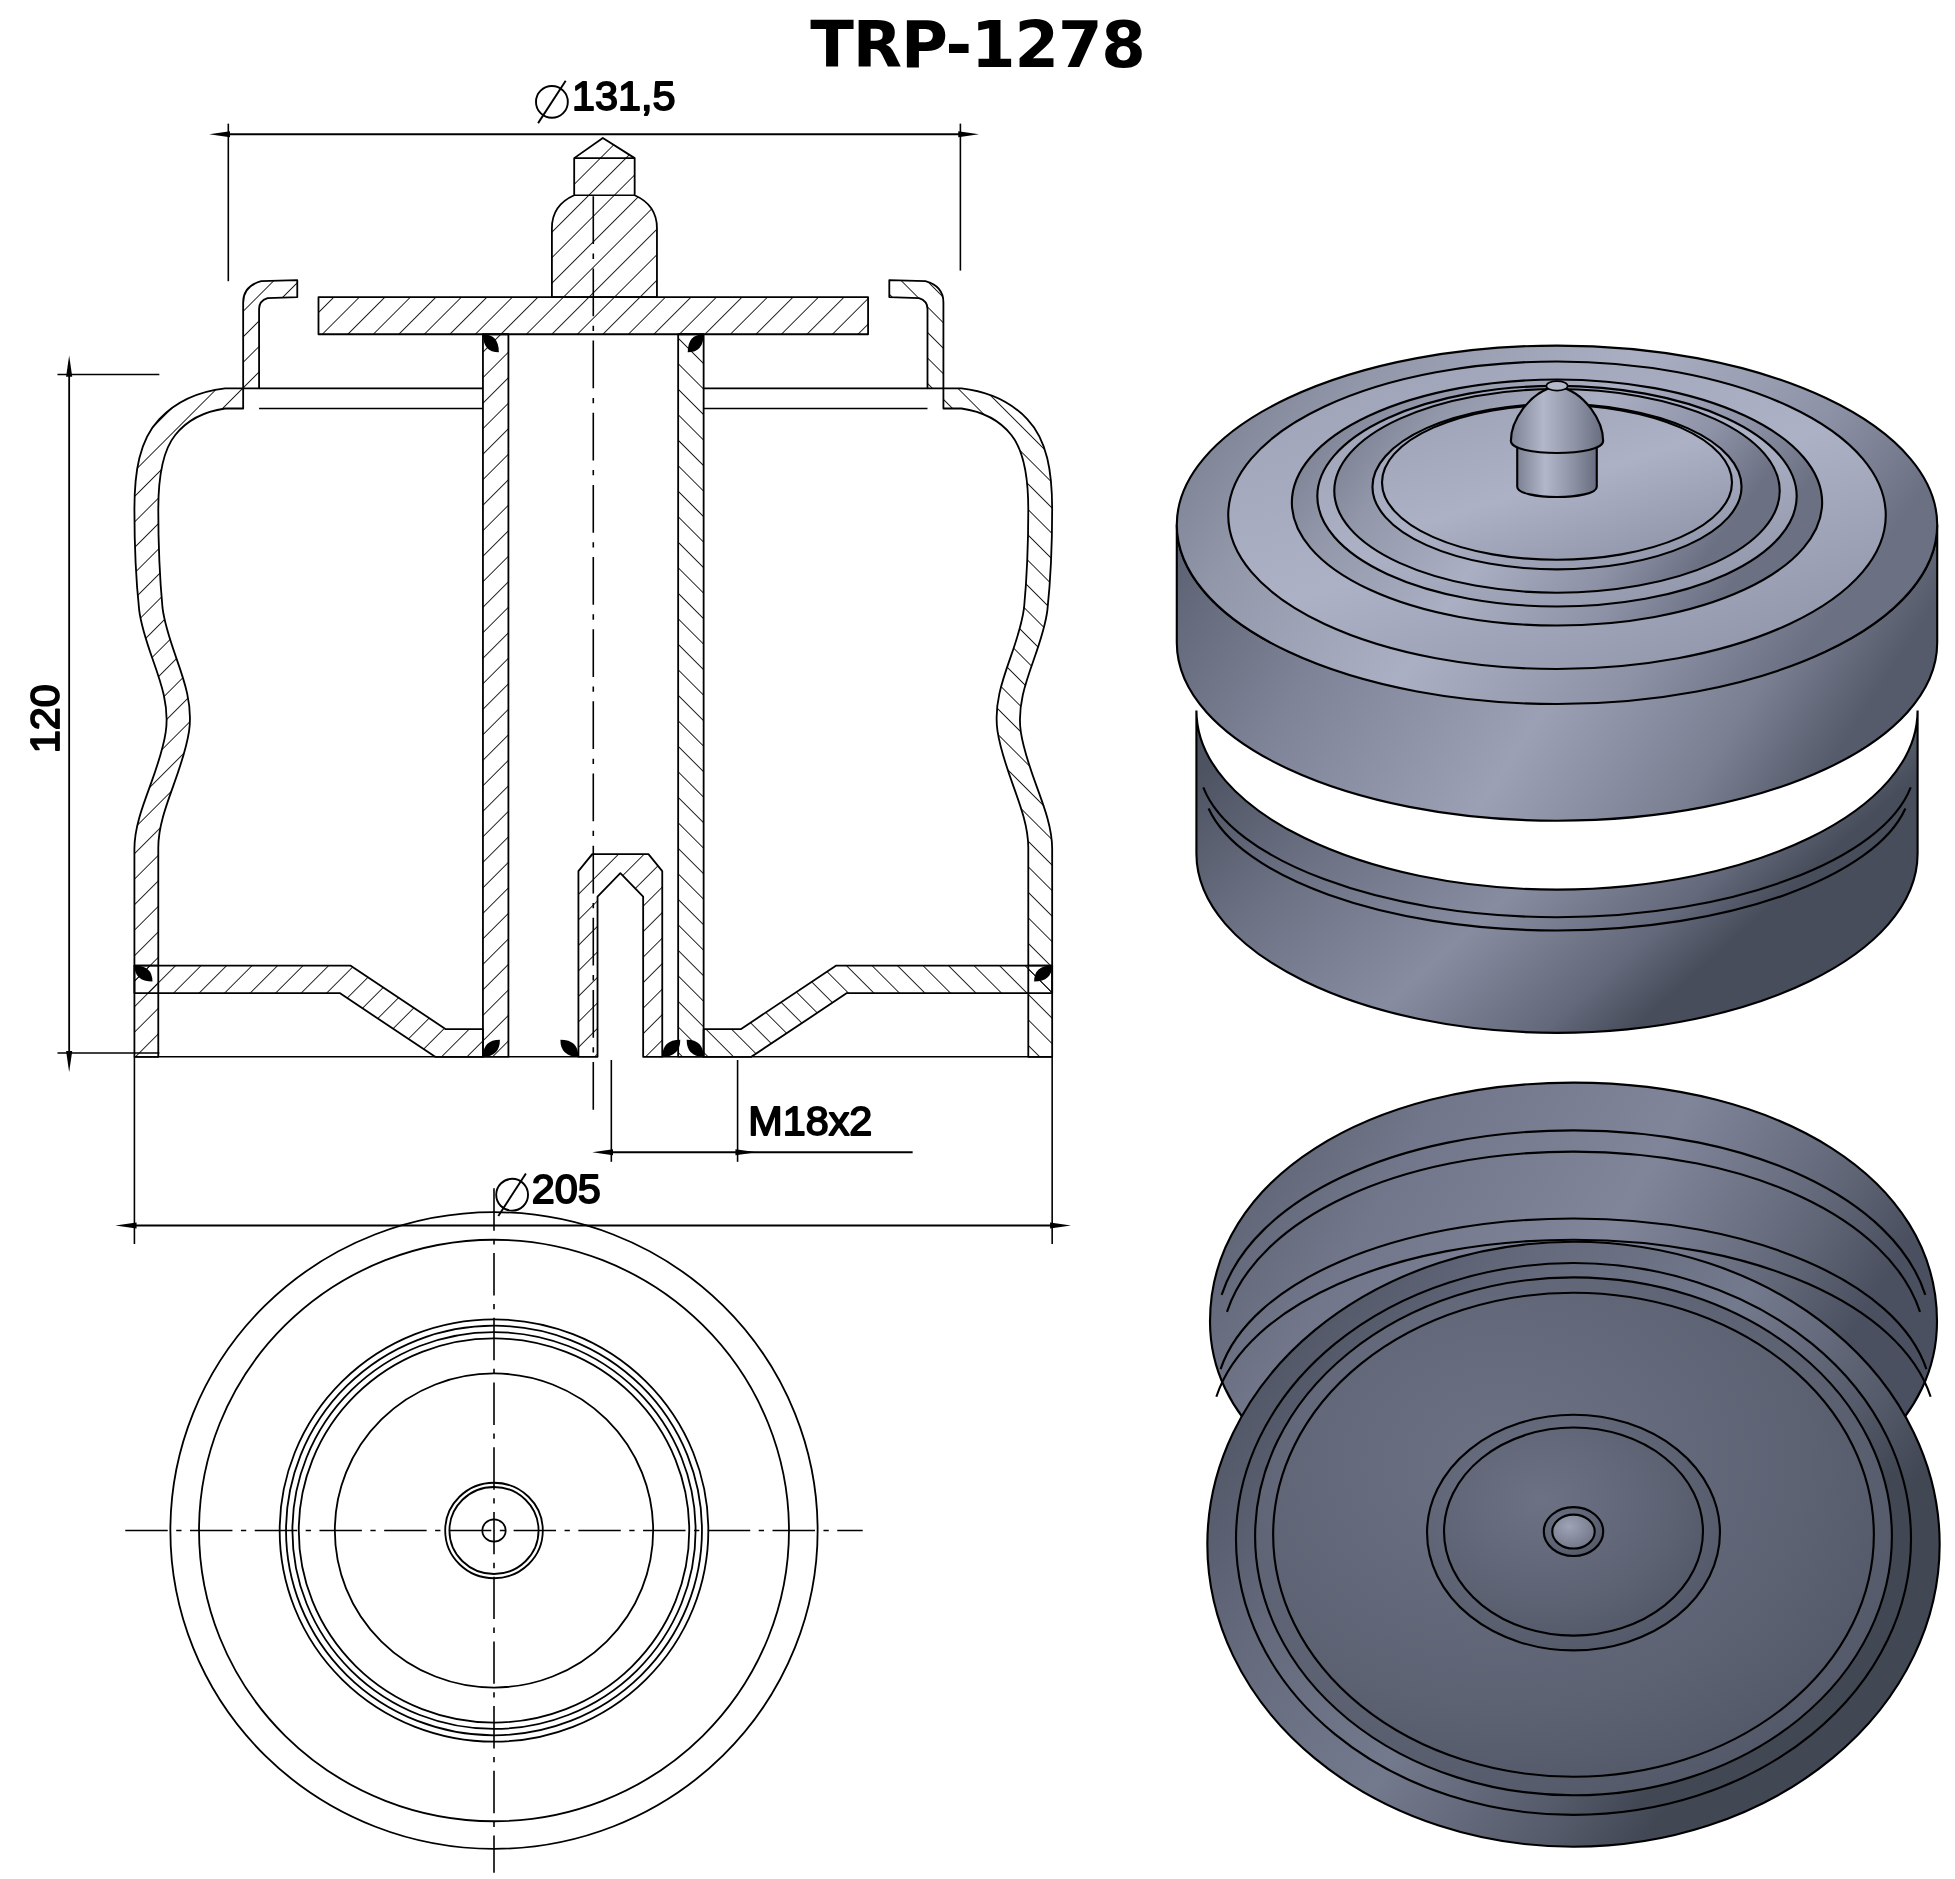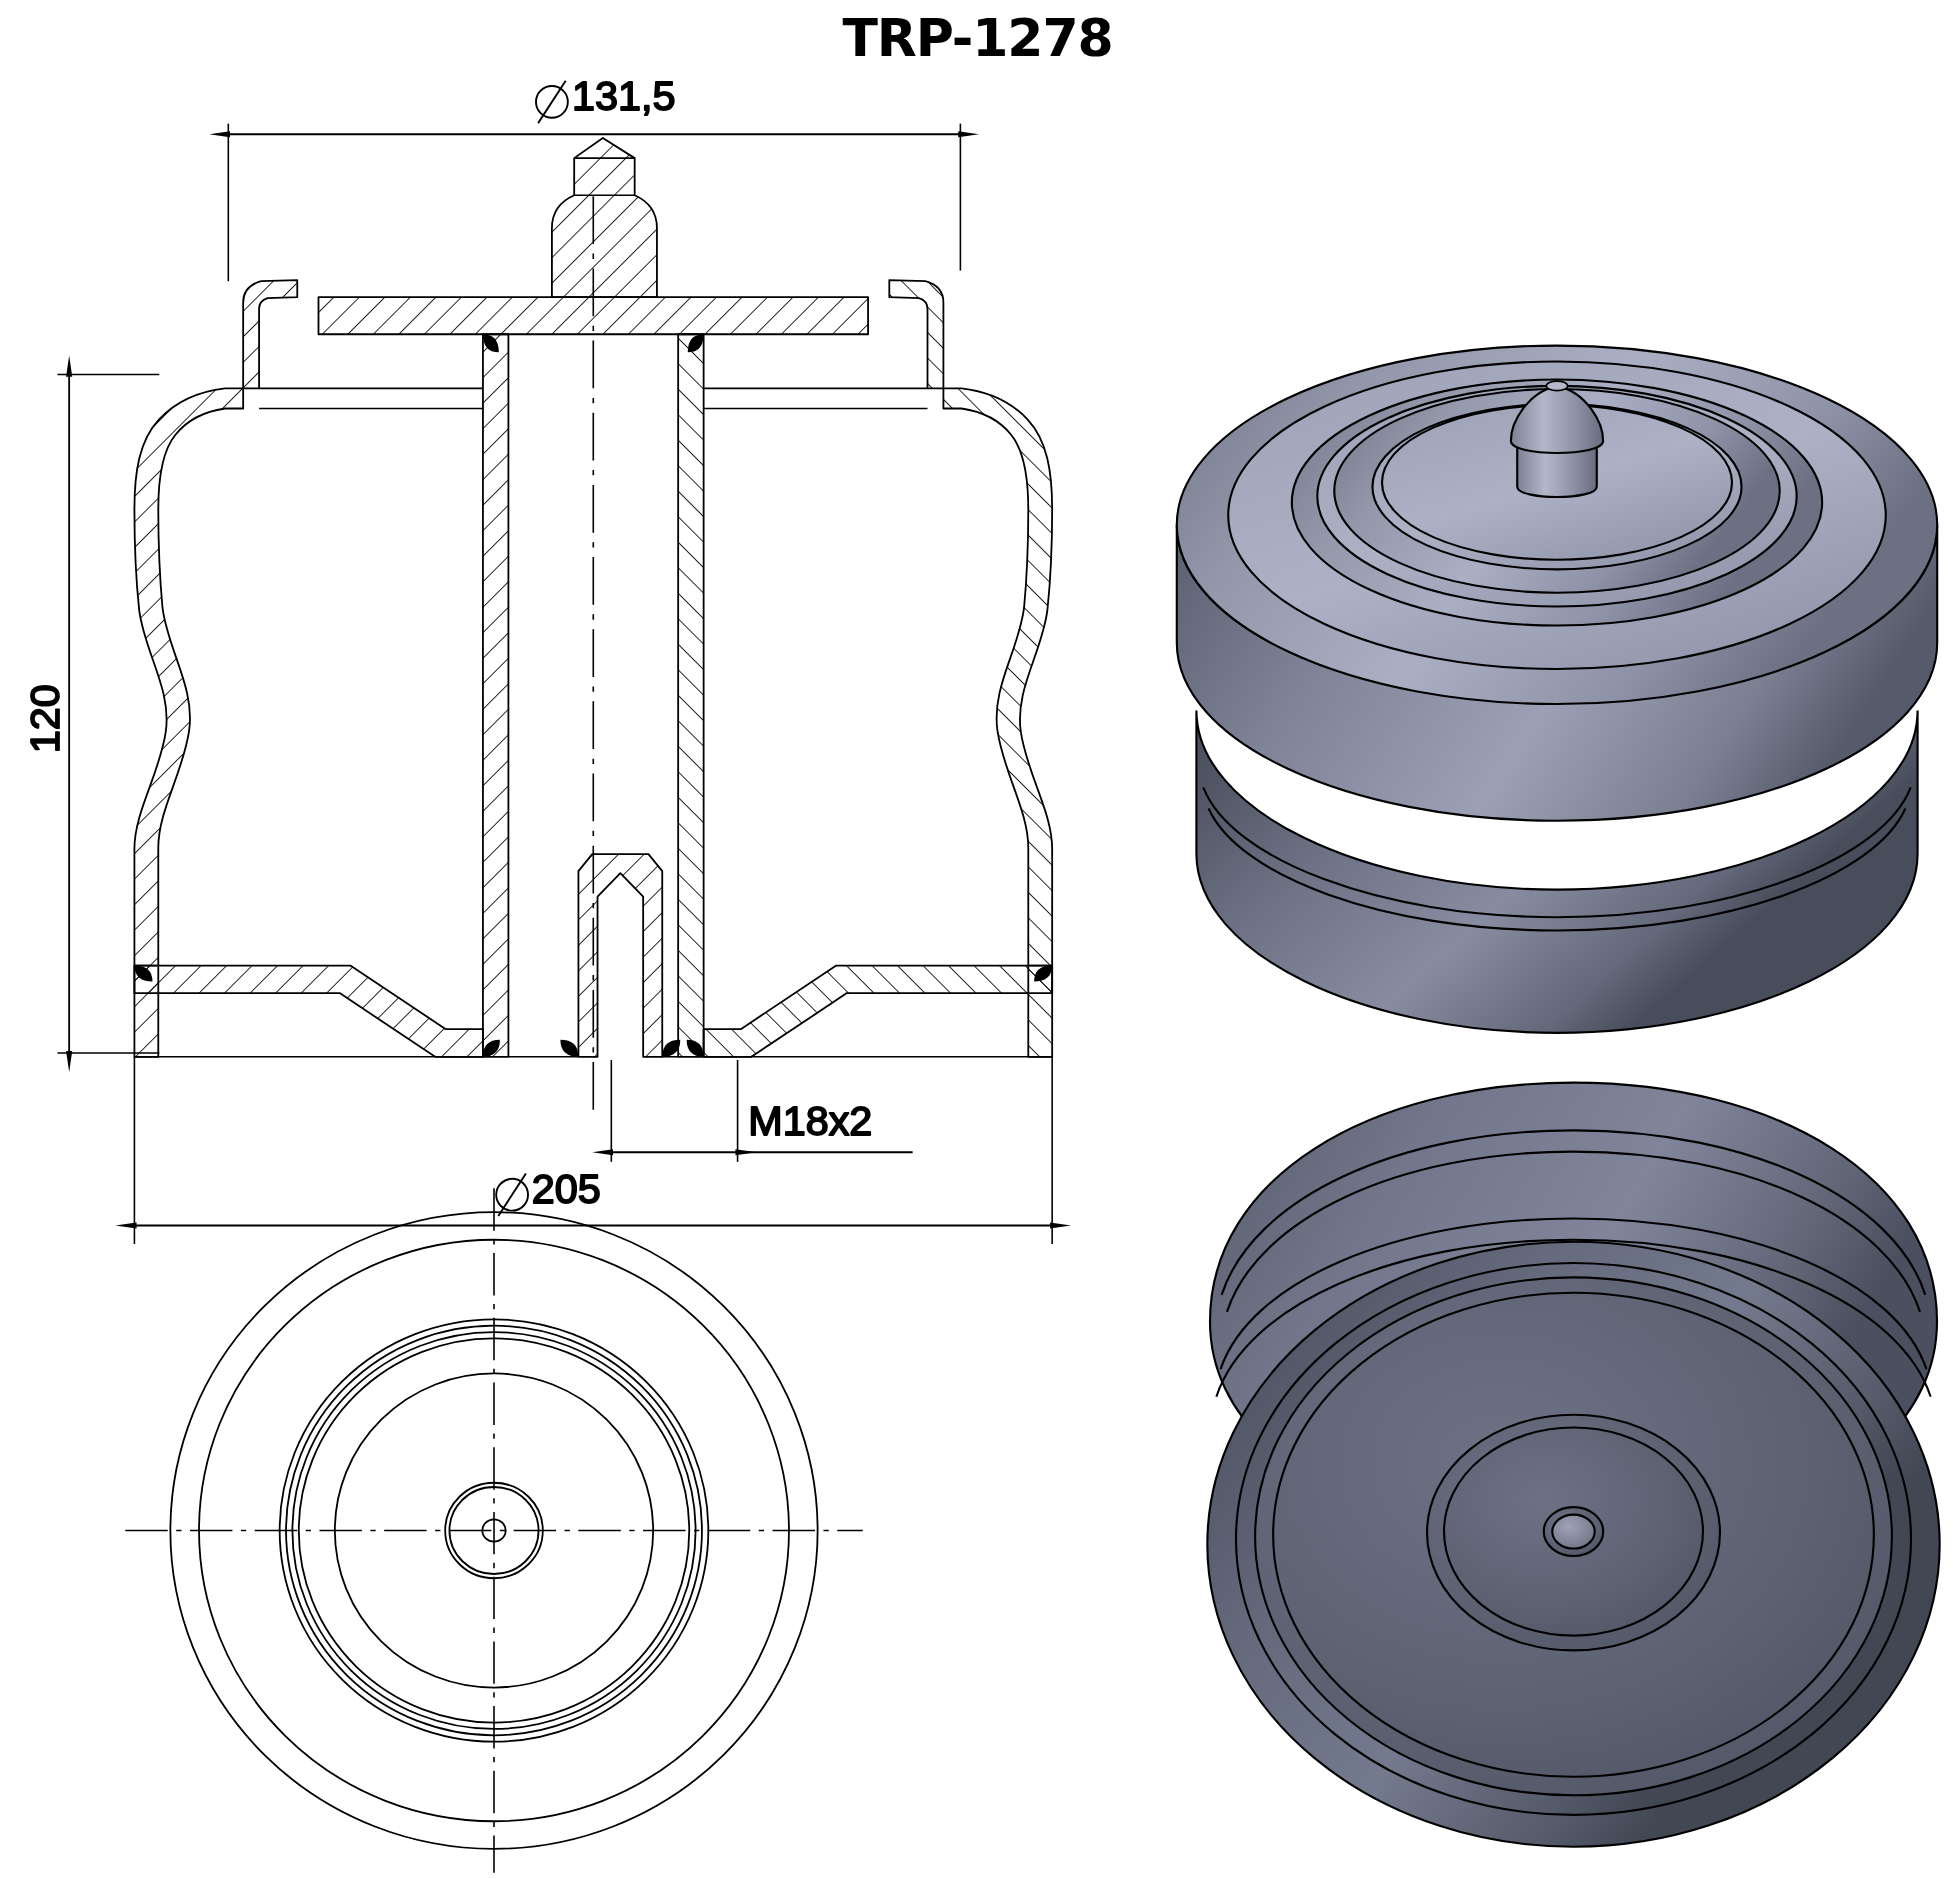--- a/index.html
+++ b/index.html
@@ -21,21 +21,21 @@
   }
   
   .title {
     position: absolute;
     top: 9.6px;
     left: 0;
     width: 1955px;
     text-align: center;
     font-family: "DejaVu Sans", sans-serif;
     font-weight: 700;
-    font-size: 52px;
+    font-size: 64px;
     letter-spacing: -1.1px;
     color: #000000;
     line-height: 1.1;
     user-select: none;
   }
   
   .cad {
     position: absolute;
     display: block;
   }

